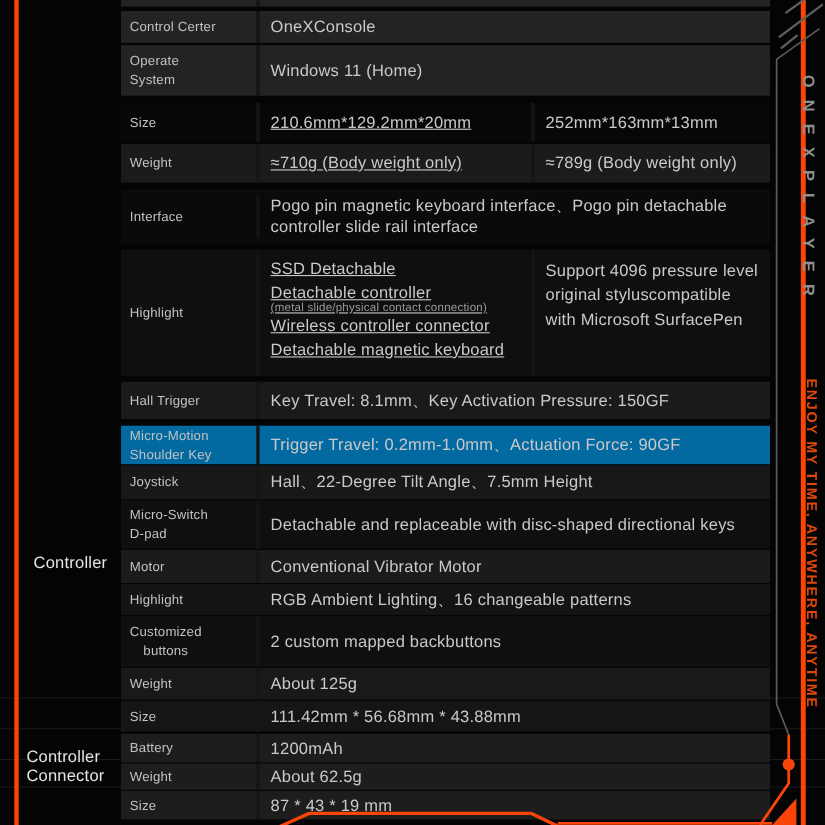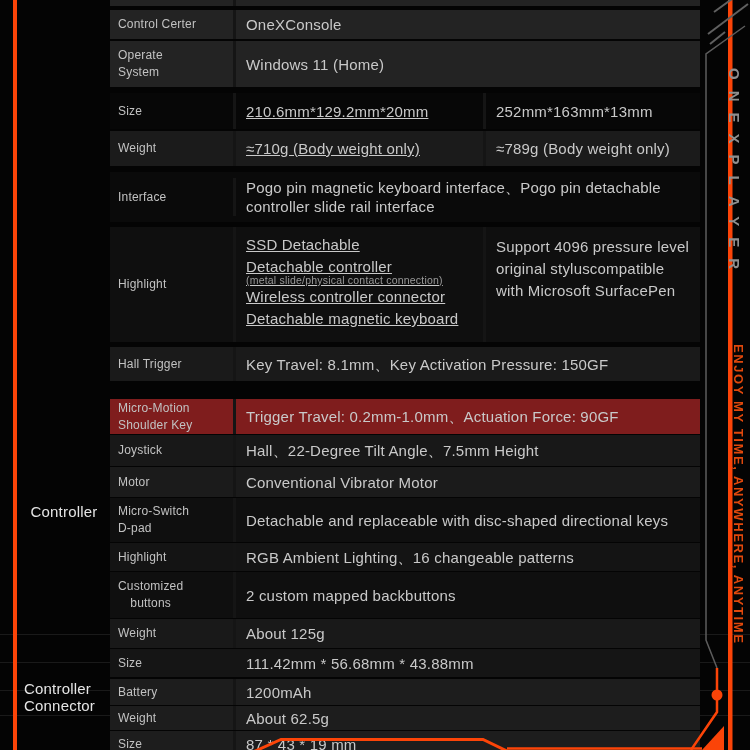--- a/index.html
+++ b/index.html
@@ -18,22 +18,22 @@
        display:flex;align-items:center;color:#c9c9c9;font-size:15px;line-height:19px;letter-spacing:.2px;}
   .val.fixed{flex:none;width:250px;text-decoration:underline;}
   
   .r-part{height:6px;background:#232323;margin-bottom:4px;}
   .r-cc{height:29px;background:#232323;margin-bottom:2px;}
   .r-os{height:46px;background:#232323;margin-bottom:6px;}
   .r-size{height:36px;background:#070707;margin-bottom:2px;}
   .r-wt{height:35px;background:#1b1b1b;margin-bottom:6px;}
   .r-if{height:50px;background:#0a0a0a;margin-bottom:5px;align-items:center;}
   .r-hl{height:115px;background:#0f0f0f;margin-bottom:5px;}
-  .r-hall{height:34px;background:#1a1a1a;margin-bottom:18px;}
-  .r-sh{height:35px;background:#7f1d1d;margin-bottom:1px;}
+  .r-hall{height:34px;background:#1a1a1a;margin-bottom:6px;}
+  .r-sh{height:35px;background:#0369a1;margin-bottom:1px;}
   .r-joy{height:31px;background:#181818;margin-bottom:1px;}
   .r-dp{height:44px;background:#0f0f0f;margin-bottom:1px;}
   .r-mo{height:30px;background:#1b1b1b;margin-bottom:1px;}
   .r-hl2{height:28px;background:#141414;margin-bottom:1px;}
   .r-cb{height:46px;background:#0f0f0f;margin-bottom:1px;text-align:center;}
   .r-wt2{height:29px;background:#191919;margin-bottom:1px;}
   .r-sz2{height:28px;background:#151515;margin-bottom:2px;}
   .r-bat{height:26px;background:#1d1d1d;margin-bottom:1px;}
   .r-wt3{height:24px;background:#1d1d1d;margin-bottom:1px;}
   .r-sz3{height:26px;background:#1d1d1d;}
@@ -126,29 +126,29 @@
       <div class="lab">Micro-Motion
 Shoulder Key</div>
       <div class="val">Trigger Travel: 0.2mm-1.0mm、Actuation Force: 90GF</div>
     </div>
 
     <div class="row r-joy">
       <div class="lab">Joystick</div>
       <div class="val">Hall、22-Degree Tilt Angle、7.5mm Height</div>
     </div>
 
-    <div class="row r-mo">
-      <div class="lab">Motor</div>
-      <div class="val">Conventional Vibrator Motor</div>
-    </div>
-
     <div class="row r-dp">
       <div class="lab">Micro-Switch
 D-pad</div>
       <div class="val">Detachable and replaceable with disc-shaped directional keys</div>
+    </div>
+
+    <div class="row r-mo">
+      <div class="lab">Motor</div>
+      <div class="val">Conventional Vibrator Motor</div>
     </div>
 
     <div class="row r-hl2">
       <div class="lab">Highlight</div>
       <div class="val">RGB Ambient Lighting、16 changeable patterns</div>
     </div>
 
     <div class="row r-cb">
       <div class="lab">Customized
 buttons</div>

